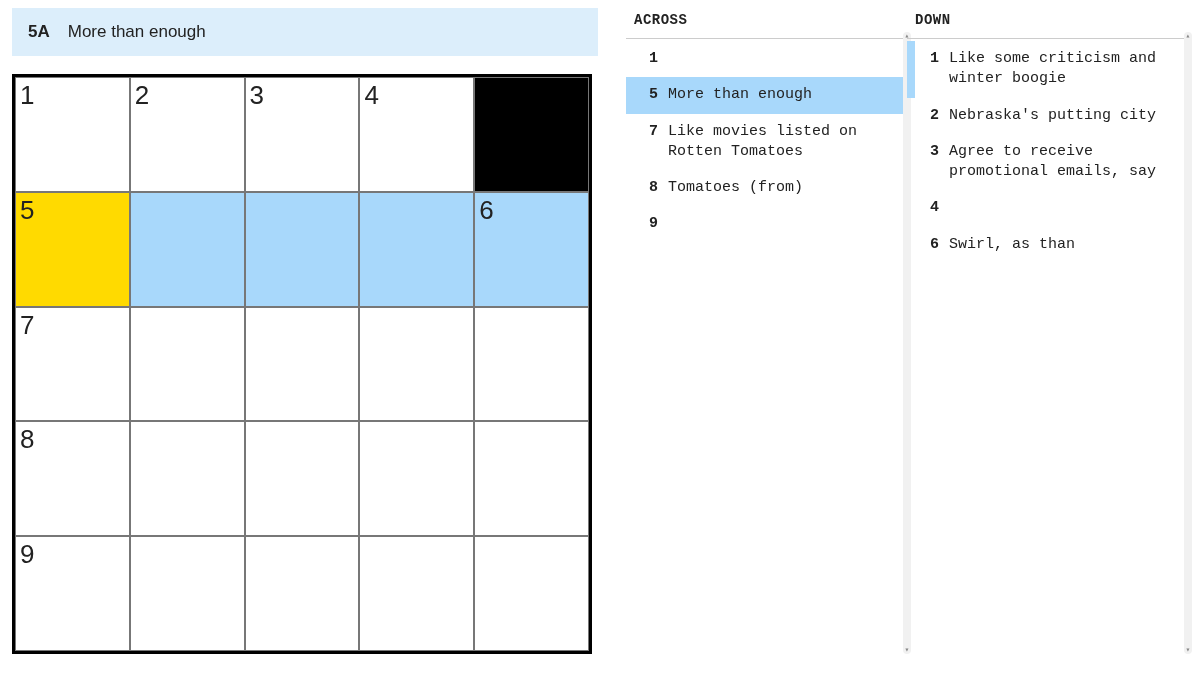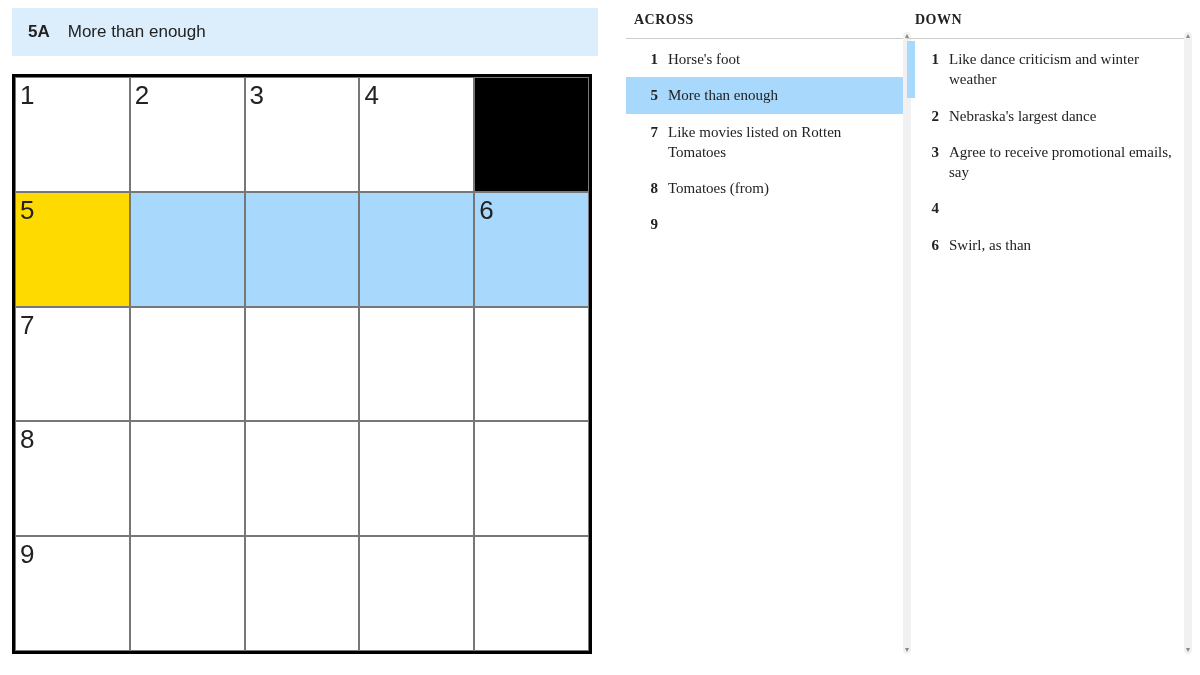--- a/index.html
+++ b/index.html
@@ -37,21 +37,21 @@
   .cell.cursor { background: #ffda00; }
   .cell .n {
     position: absolute;
     top: 2px; left: 4px;
     font-size: 26px;
     font-family: -apple-system, Helvetica, Arial, sans-serif;
     font-weight: 400;
   }
 
   
-  .clues { display: flex; flex: 1; font-family: Liberation Serif, serif; }
+  .clues { display: flex; flex: 1; font-family: Liberation Mono, monospace; }
   .clue-col { flex: 1; position: relative; }
   .clue-col h3 {
     font-size: 14px; font-weight: 700; letter-spacing: 0.5px;
     padding: 4px 0 10px 8px;
     border-bottom: 1px solid #ccc;
     margin-bottom: 2px;
   }
   .clue-list { position: relative; }
   .clue-item {
     display: flex;
@@ -139,21 +139,20 @@
         <div class="cell"></div>
       </div>
   </div>
 
   <div class="clues">
     <div class="clue-col">
       <h3>ACROSS</h3>
       <div class="clue-list" id="across-list">
           <div class="clue-item">
             <span class="cn">1</span>
-            <span class="ct">Horse's foot</span>
           </div>
           <div class="clue-item active">
             <span class="cn">5</span>
             <span class="ct">More than enough</span>
           </div>
           <div class="clue-item">
             <span class="cn">7</span>
             <span class="ct">Like movies listed on Rotten Tomatoes</span>
           </div>
           <div class="clue-item">
@@ -167,25 +166,25 @@
       <div class="scroll-track">
         <div class="scroll-arrow up">▴</div>
         <div class="scroll-arrow down">▾</div>
       </div>
     </div>
     <div class="clue-col">
       <h3>DOWN</h3>
       <div class="clue-list" id="down-list">
           <div class="clue-item related">
             <span class="cn">1</span>
-            <span class="ct">Like dance criticism and winter weather</span>
+            <span class="ct">Like some criticism and winter boogie</span>
           </div>
           <div class="clue-item">
             <span class="cn">2</span>
-            <span class="ct">Nebraska's largest dance</span>
+            <span class="ct">Nebraska's putting city</span>
           </div>
           <div class="clue-item">
             <span class="cn">3</span>
             <span class="ct">Agree to receive promotional emails, say</span>
           </div>
           <div class="clue-item">
             <span class="cn">4</span>
           </div>
           <div class="clue-item">
             <span class="cn">6</span>

